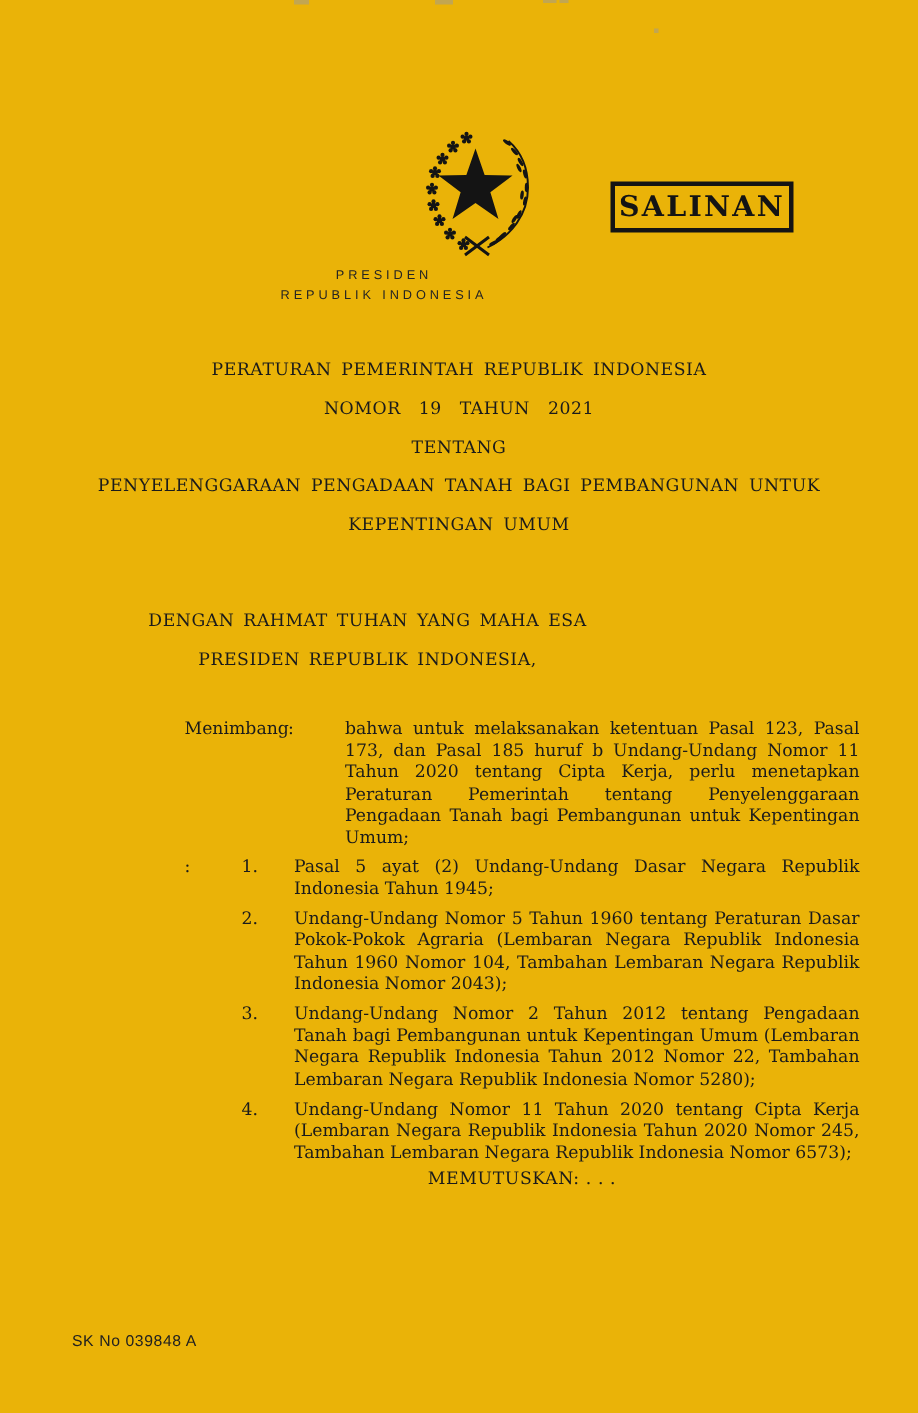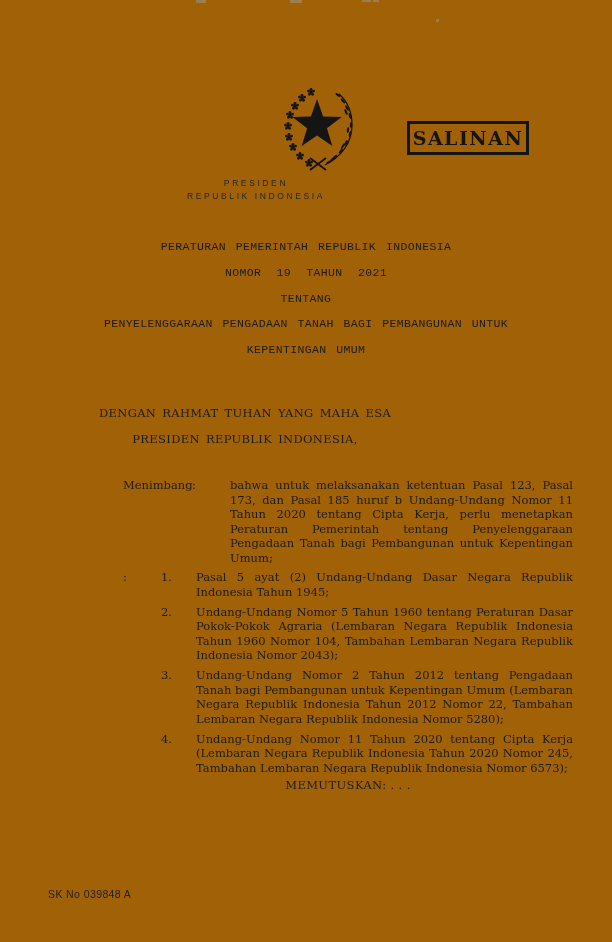--- a/index.html
+++ b/index.html
@@ -1,18 +1,18 @@
 <!DOCTYPE html>
 <html><head>
 <meta charset="utf-8">
 <style>
   html,body { margin:0; padding:0; background:#ffffff; }
   .page {
     position:relative; width:612px; height:942px; overflow:hidden;
-    background:#a16207; font-family:"DejaVu Serif", serif; color:#1b1b1b;
+    background:#eab308; font-family:"DejaVu Serif", serif; color:#1b1b1b;
   }
   
   .art { position:absolute; background:#9a9a9a; opacity:.5; }
 
   
   .seal { position:absolute; left:273px; top:85px; width:90px; height:90px; }
   .seal svg { width:100%; height:100%; display:block; }
 
   
   .salinan {
@@ -24,21 +24,21 @@
   
   .letterhead {
     position:absolute; left:0; top:177px; width:512px; text-align:center;
     font-family:"Liberation Sans", sans-serif; font-size:8.5px; line-height:12.5px;
     letter-spacing:2.6px; color:#242424;
   }
 
   
   .title-block {
     position:absolute; left:0; top:234px; width:612px; text-align:center;
-    font-size:11.5px; line-height:25.8px; letter-spacing:0.35px; word-spacing:2.5px;font-family:Liberation Mono, monospace;
+    font-size:11.5px; line-height:25.8px; letter-spacing:0.35px; word-spacing:2.5px;
   }
   .title-block .wide { word-spacing:8px; }
 
   
   .preamble {
     position:absolute; left:0; top:400px; width:490px; text-align:center;
     font-size:11.5px; line-height:26px; letter-spacing:0.35px; word-spacing:2px;
   }
 
   

